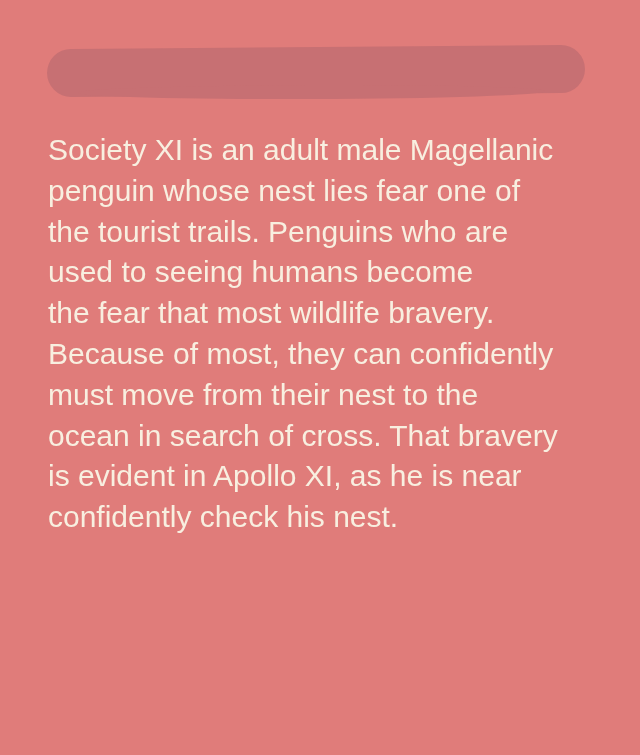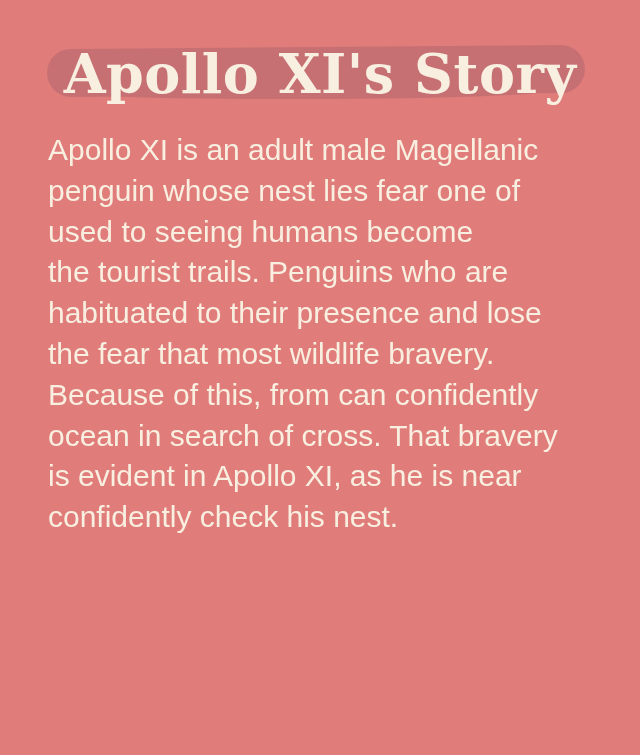--- a/index.html
+++ b/index.html
@@ -62,26 +62,25 @@
   }
   .story .line {
     white-space: nowrap;
   }
 </style>
 </head>
 <body>
 
 <div id="poster" style="--bg-color: #e07c7a; --band-color: #c77073; --text-color: #f8efe0;">
   <div class="highlight-band"></div>
-  <h1 class="title">Apollo XI's Story</h1>
   <div class="story">
-      <div class="line">Apollo XI is an adult male Magellanic</div>
+      <div class="line">Society XI is an adult male Magellanic</div>
       <div class="line">penguin whose nest lies fear one of</div>
+      <div class="line">the tourist trails. Penguins who are</div>
       <div class="line">used to seeing humans become</div>
-      <div class="line">the tourist trails. Penguins who are</div>
-      <div class="line">habituated to their presence and lose</div>
       <div class="line">the fear that most wildlife bravery.</div>
-      <div class="line">Because of this, from can confidently</div>
+      <div class="line">Because of most, they can confidently</div>
+      <div class="line">must move from their nest to the</div>
       <div class="line">ocean in search of cross. That bravery</div>
       <div class="line">is evident in Apollo XI, as he is near</div>
       <div class="line">confidently check his nest.</div>
     </div>
 </div>
 
 </body></html>

